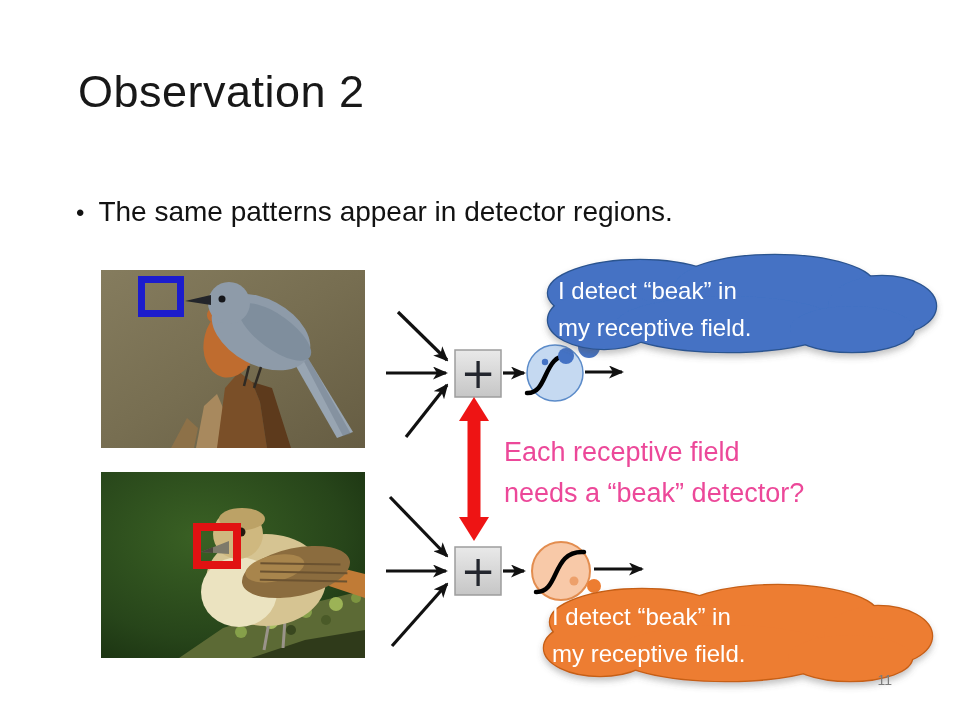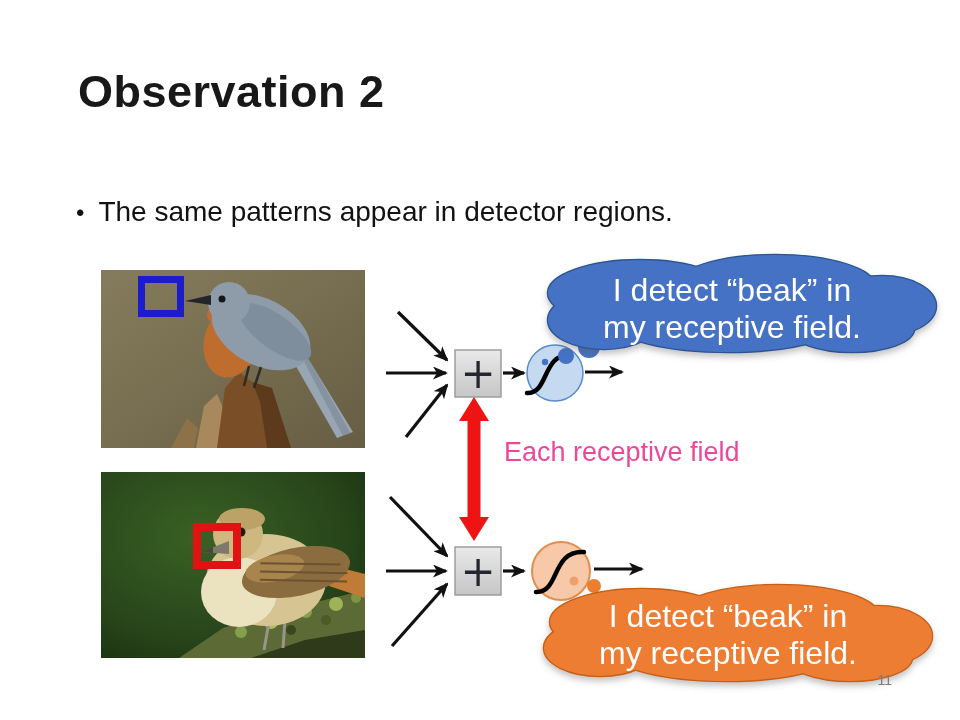--- a/index.html
+++ b/index.html
@@ -1,38 +1,38 @@
 <!DOCTYPE html>
 <html><head>
 <meta charset="utf-8">
 <style>
   html,body{margin:0;padding:0;background:#ffffff;}
   .slide{
     position:relative;width:960px;height:720px;background:#ffffff;overflow:hidden;
     font-family:"Liberation Sans",sans-serif;color:#1a1a1a;
   }
   .title{
-    position:absolute;left:78px;top:66px;font-size:45px;font-weight:700;
+    position:absolute;left:78px;top:66px;font-size:45px;font-weight:400;
     color:#181818;letter-spacing:0.5px;margin:0;
   }
   .bullet{
     position:absolute;left:76px;top:196px;font-size:28px;color:#121212;
     display:flex;gap:14px;align-items:flex-start;
   }
   .bullet .marker{font-size:24px;line-height:34px;}
   .bird-img{position:absolute;overflow:hidden;}
   .bird-img svg{display:block;}
   .img-top{left:101px;top:270px;width:264px;height:178px;}
   .img-bottom{left:101px;top:472px;width:264px;height:186px;}
   .roi{position:absolute;box-sizing:border-box;}
   .roi-blue{left:37px;top:6px;width:46px;height:41px;border:7px solid #1c1ccd;}
   .roi-red{left:92px;top:51px;width:48px;height:46px;border:8px solid #e11212;}
   .diagram{position:absolute;left:0;top:0;width:960px;height:720px;}
   .cloud-text{
-    position:absolute;text-align:center;color:#ffffff;font-size:32px;line-height:37px;
+    position:absolute;color:#ffffff;font-size:24px;line-height:37px;
   }
   .cloud-text-blue{left:558px;top:272px;width:348px;}
   .cloud-text-orange{left:552px;top:598px;width:352px;}
   .question{
     position:absolute;left:504px;top:432px;font-size:27px;line-height:41px;color:#ec4899;
   }
   .page-number{
     position:absolute;left:858px;top:672px;width:34px;text-align:right;
     font-size:14px;color:#7c7c7c;
   }
@@ -237,17 +237,18 @@
     <div>I detect “beak” in</div>
     <div>my receptive field.</div>
   </div>
   <div class="cloud-text cloud-text-orange">
     <div>I detect “beak” in</div>
     <div>my receptive field.</div>
   </div>
 
   <div class="question">
     <div>Each receptive field</div>
+    <div>needs a “beak” detector?</div>
   </div>
 
   <div class="page-number">11</div>
 
 </div>
 
 </body></html>

